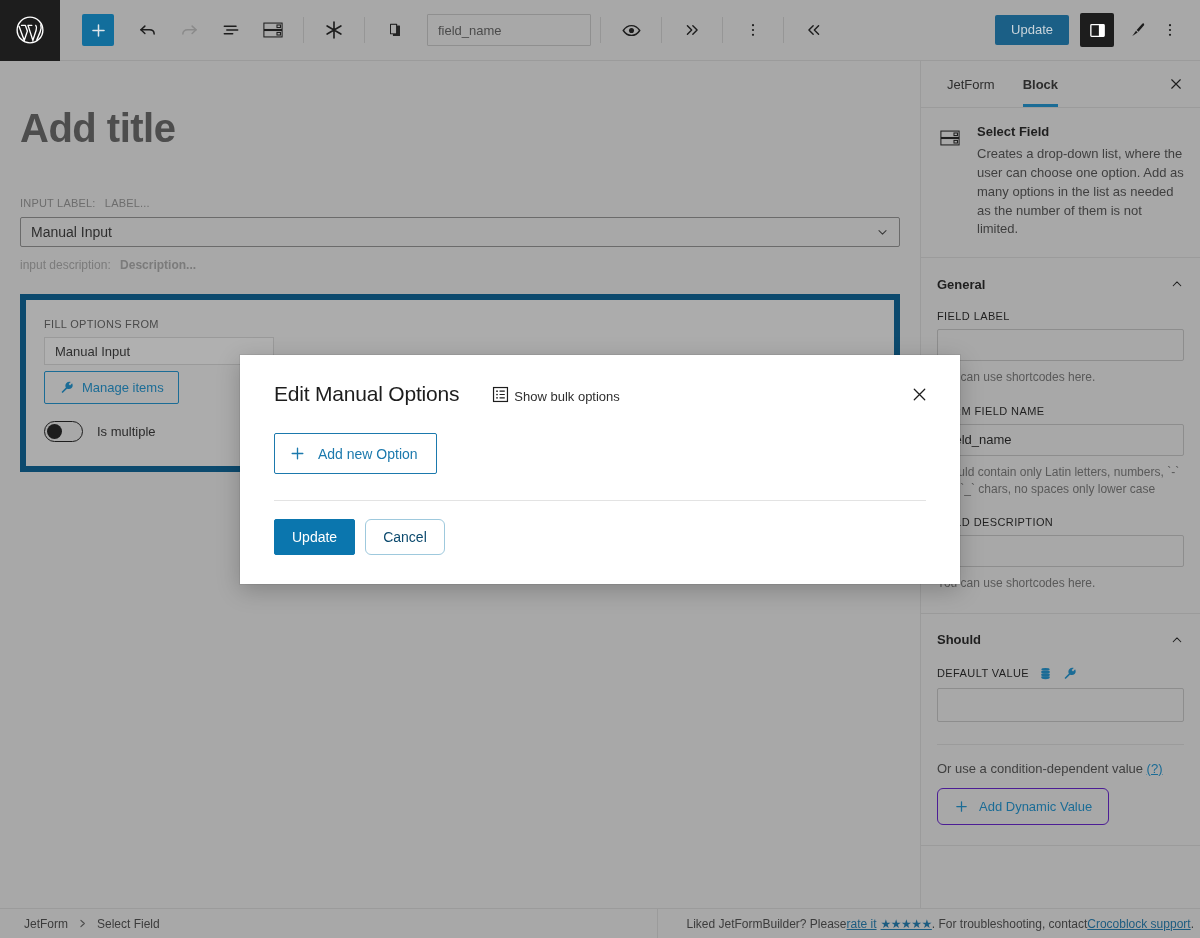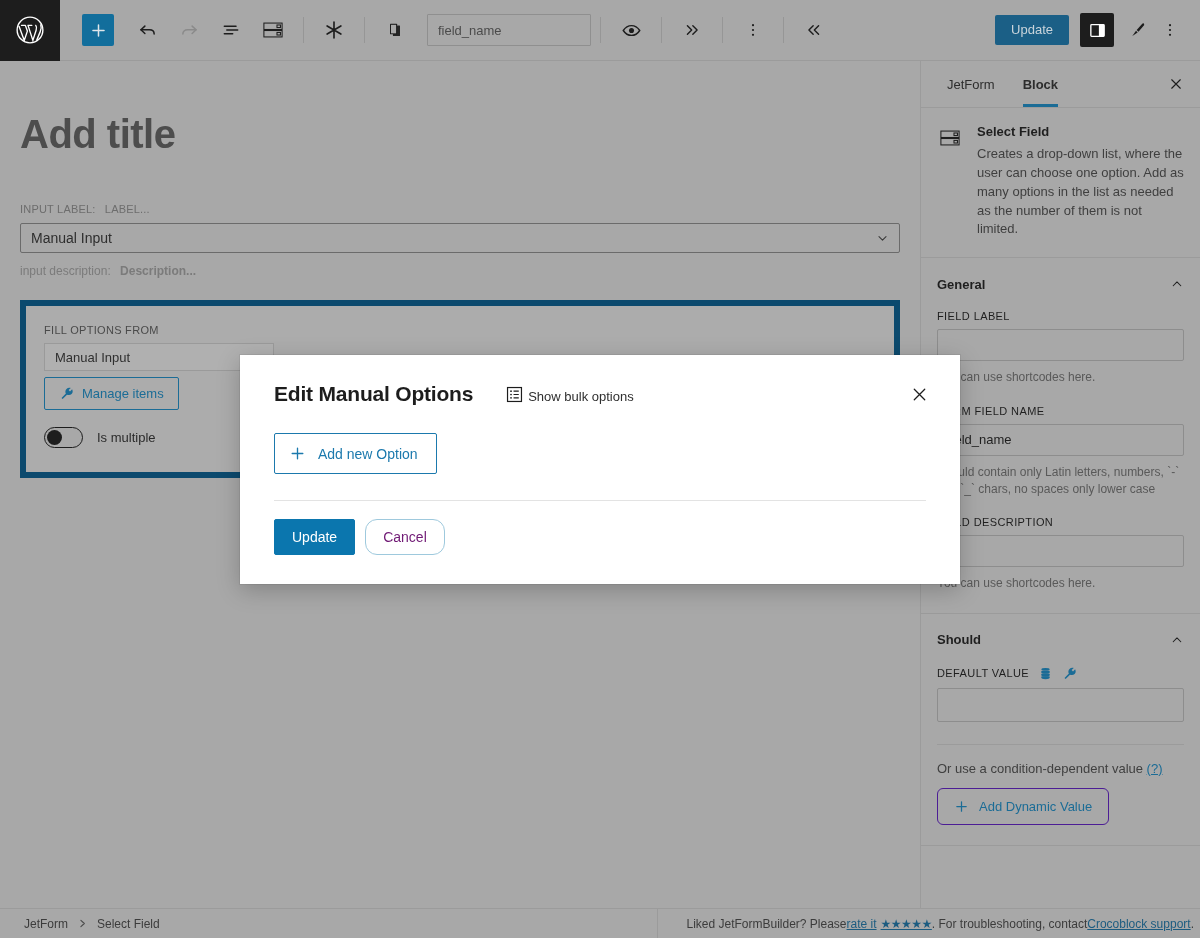--- a/index.html
+++ b/index.html
@@ -85,21 +85,21 @@
     border-radius: 2px; margin-right: 8px;
   }
   .tb-icon-plain {
     width: 32px; height: 34px;
     display:flex; align-items:center; justify-content:center;
     color: #1d1d1d;
   }
 
   
   .canvas {
-    position: absolute; top: 67px; left: 0;
+    position: absolute; top: 61px; left: 0;
     width: 920px; height: 847px;
     background: #a8a8a8;
     padding: 0;
   }
   .post-title {
     margin: 0;
     padding: 44px 20px 0 20px;
     font-size: 40px;
     font-weight: bold;
     color: #4d4d4d;
@@ -303,21 +303,21 @@
     box-shadow: 0 0 0 1px rgba(0,0,0,.06), 0 6px 22px rgba(0,0,0,.22);
     z-index: 50;
     display: flex; flex-direction: column;
   }
   .modal-head {
     height: 78px;
     display: flex; align-items: center;
     padding: 0 26px 0 34px;
   }
   .modal-title {
-    font-size: 21px; font-weight: bold; color: #1d1d1d;
+    font-size: 21px; font-weight: normal; color: #1d1d1d;
     margin: 0;
     letter-spacing: -.2px;
   }
   .bulk {
     display: flex; align-items: flex-end; gap: 4px;
     margin-left: 32px;
     font-size: 13px; color: #2f2f2f;
   }
   .modal-close {
     margin-left: auto;
@@ -343,24 +343,24 @@
     padding: 18px 34px 0 34px;
     display: flex; gap: 10px; align-items: center;
   }
   .btn-primary {
     background: #0b76ae; color: #ffffff;
     font-size: 14px; padding: 9px 17px;
     border: 1px solid #0b76ae;
     border-radius: 2px; line-height: 1.15;
   }
   .btn-secondary {
-    background: #ffffff; color: #701a75;
+    background: #ffffff; color: #0c4a6e;
     font-size: 14px; padding: 9px 17px;
     border: 1px solid #9ec9dd;
-    border-radius: 12px; line-height: 1.15;
+    border-radius: 6px; line-height: 1.15;
   }
   .ico { display:inline-flex; align-items:center; justify-content:center; }
 </style>
 </head>
 <body>
 
 <div id="app">
 
   <div class="toolbar">
 

